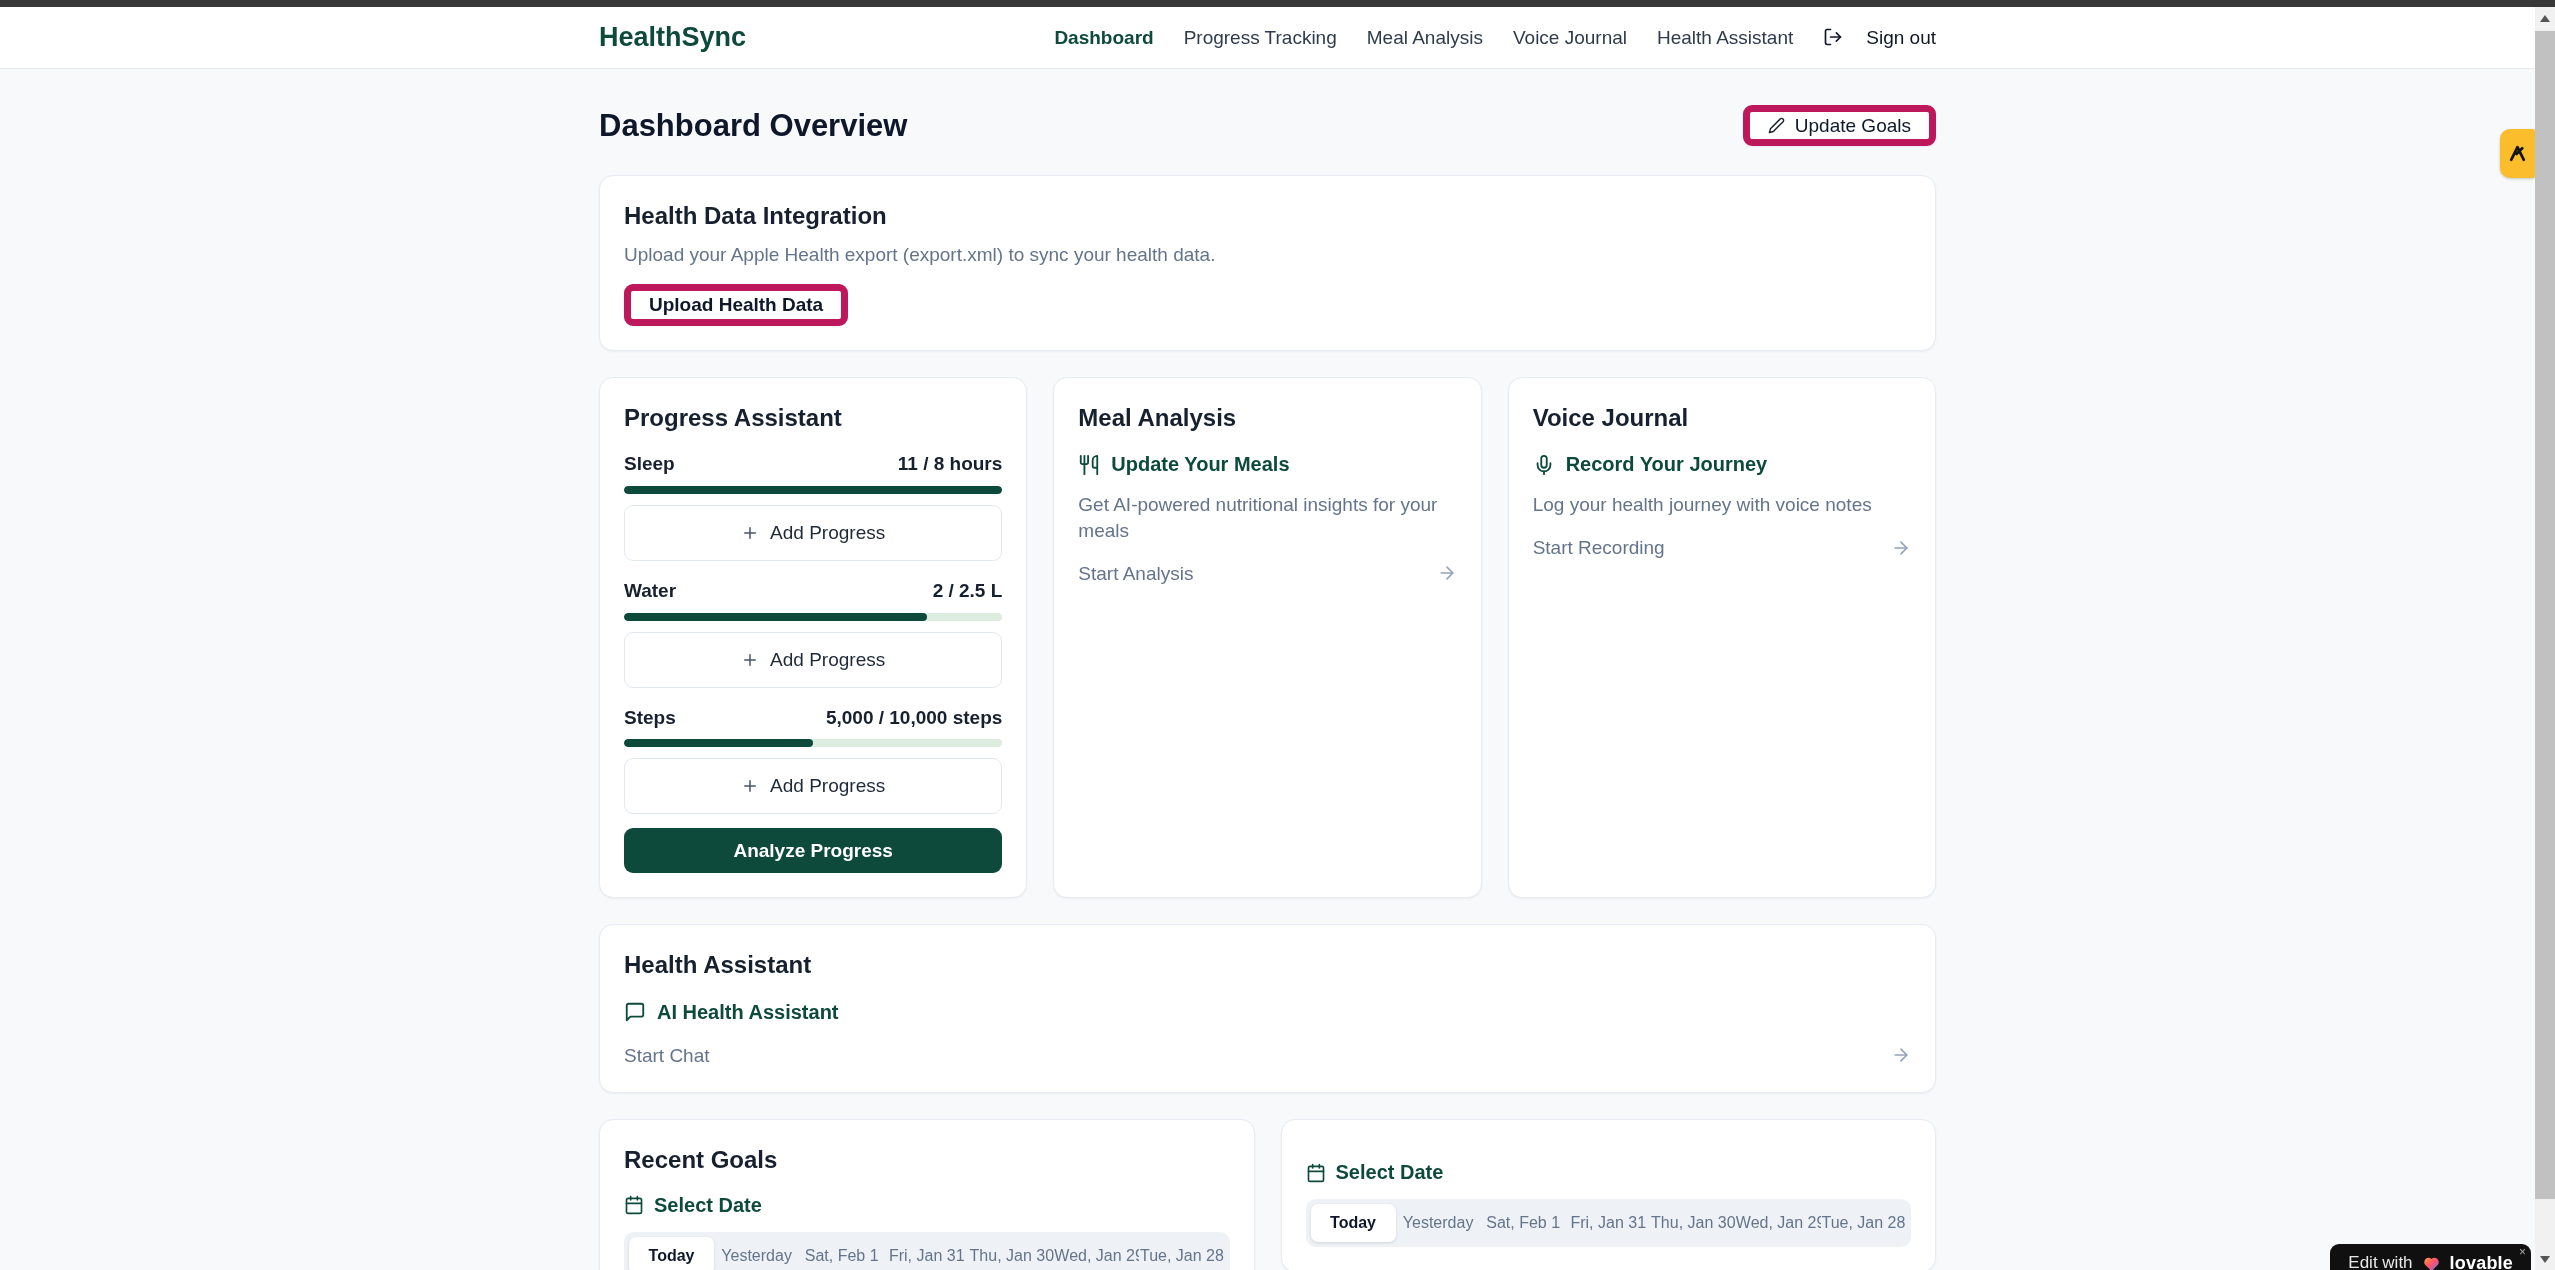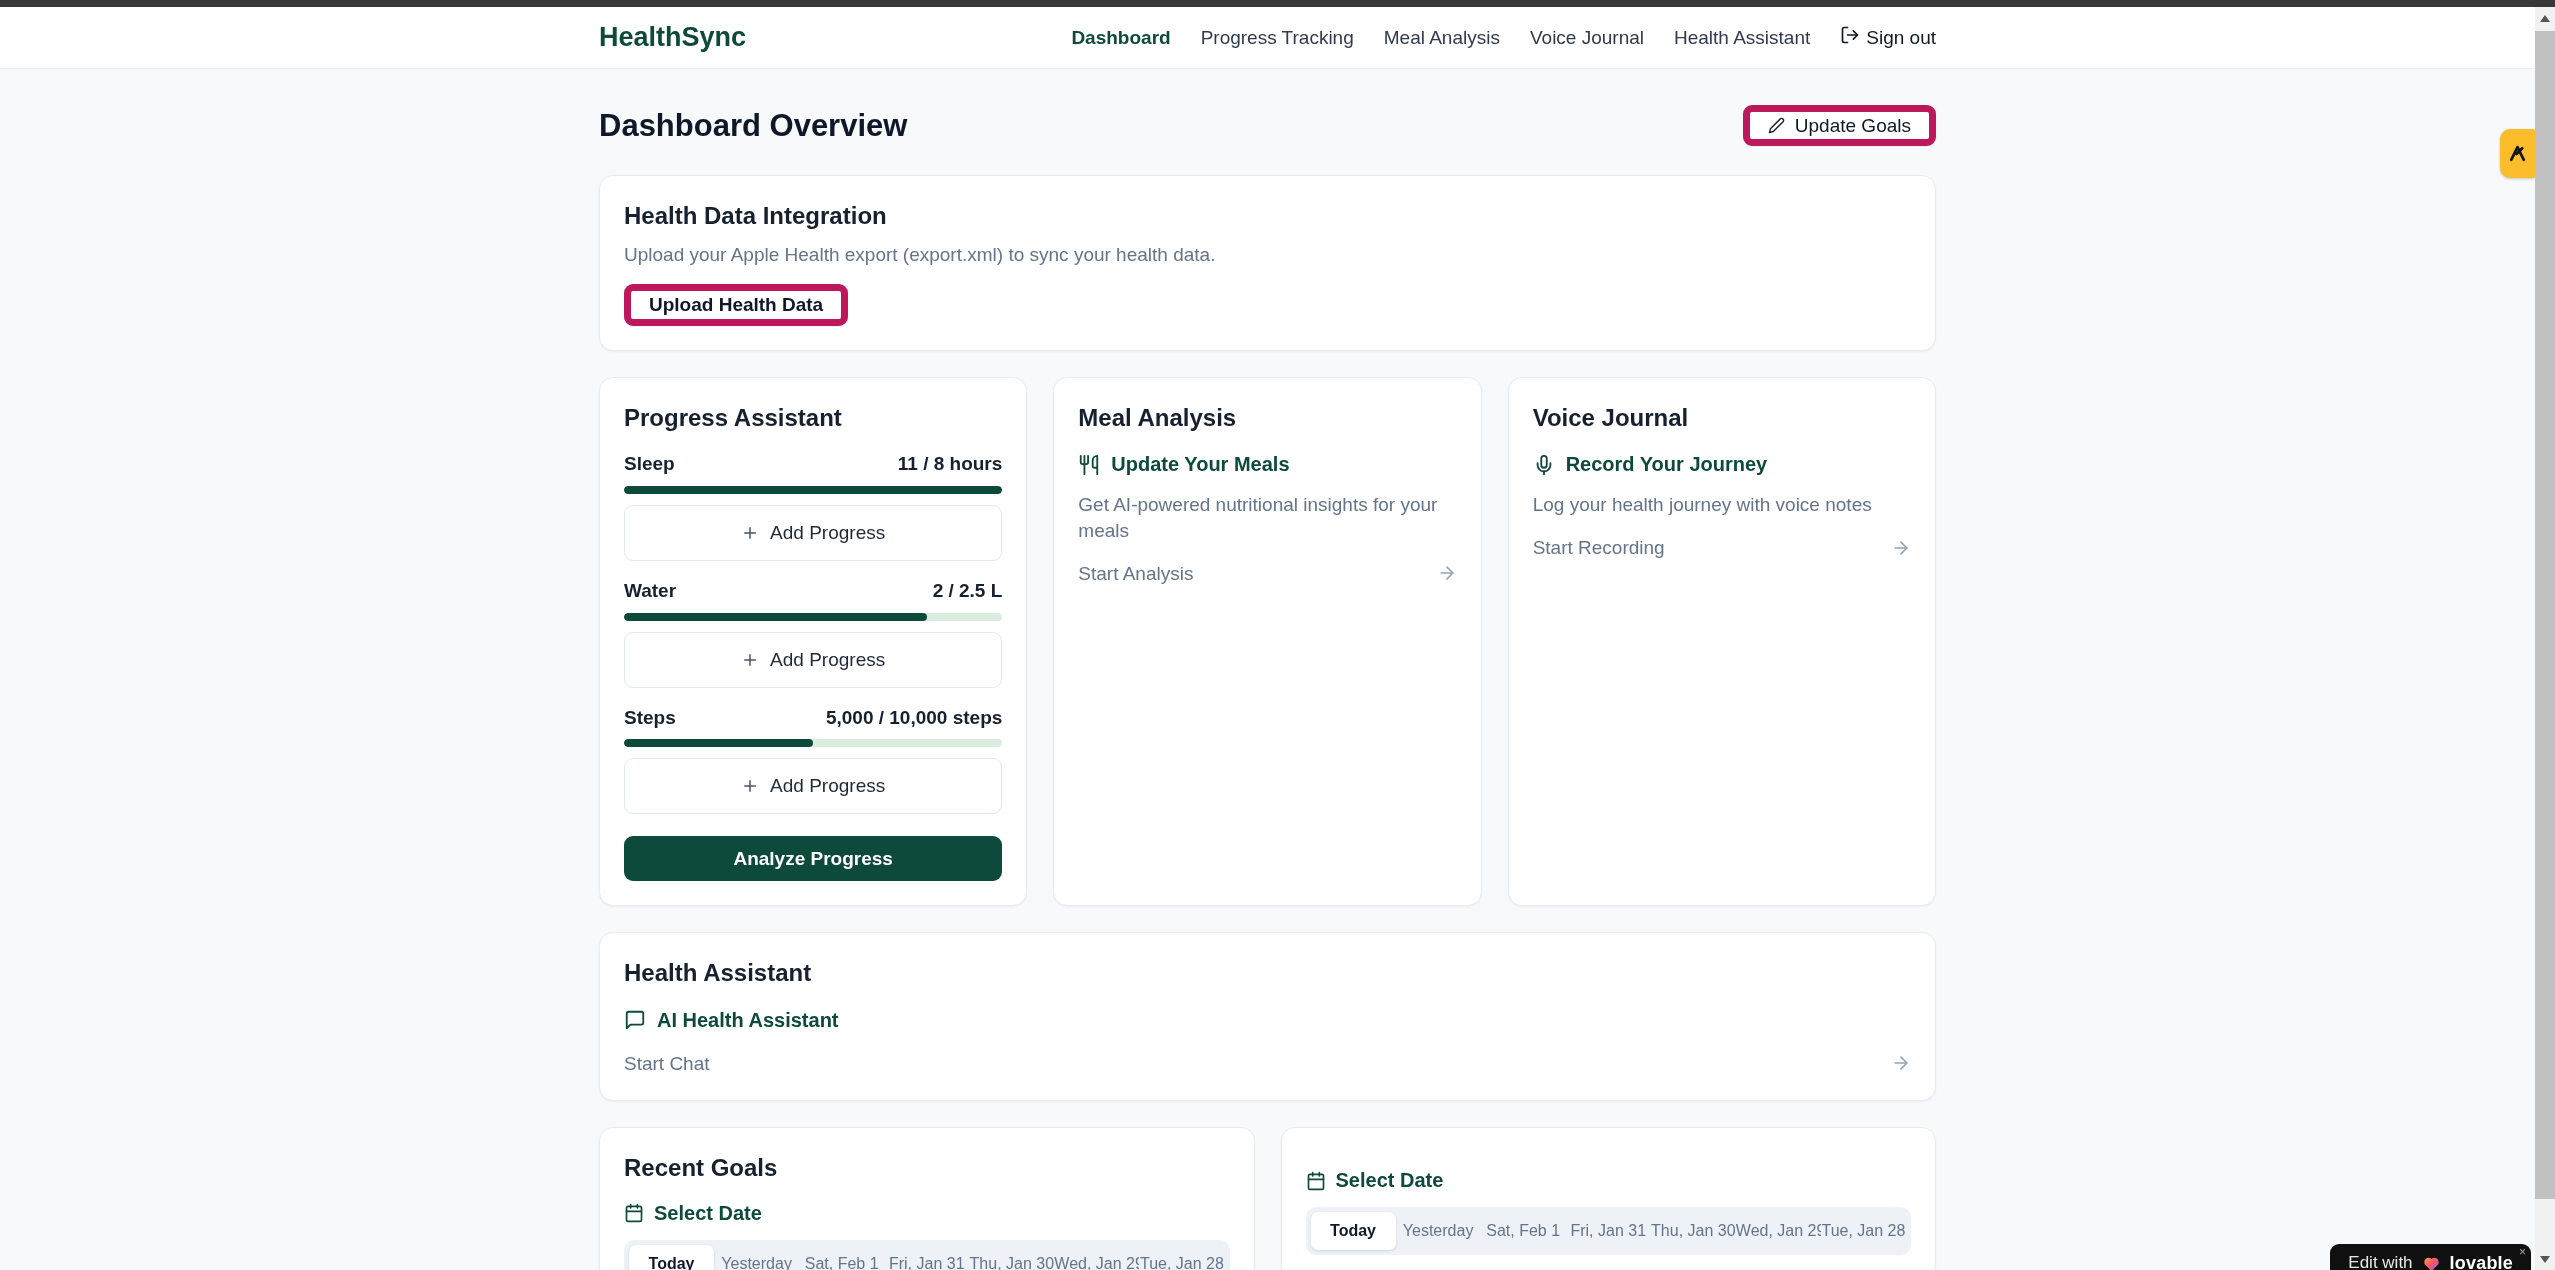--- a/index.html
+++ b/index.html
@@ -14,21 +14,21 @@
   .shell { width:2535px; }
   .container { width:1337px; margin:0 auto; }
 
   
   .topbar { background:#fff; border-bottom:1px solid #e7ebf0; height:62px; display:flex; align-items:center; }
   .topbar-inner { display:flex; justify-content:space-between; align-items:center; }
   .logo { font-size:27px; font-weight:700; color:#0d4a3c; cursor:pointer; }
   .nav { display:flex; align-items:center; gap:30px; }
   .nav-link { color:#2f3b4c; font-weight:500; cursor:pointer; }
   .nav-link.active { color:#0d4a3c; font-weight:600; }
-  .signout { display:flex; align-items:flex-start; gap:6px; color:#101826; font-weight:500; cursor:pointer; }
+  .signout { display:flex; align-items:center; gap:23px; color:#101826; font-weight:500; cursor:pointer; }
 
   
   main { padding-top:36px; }
   .page-head { display:flex; justify-content:space-between; align-items:center; margin-bottom:28px; }
   h1 { font-size:31px; font-weight:700; color:#0f172a; }
   .btn-outline {
     display:inline-flex; align-items:center; gap:10px; background:#fff;
     border:7px solid #be185d; border-radius:9px; padding:0 18px; height:41px;
     font-size:19px; font-weight:500; color:#0f172a; cursor:pointer;
     box-shadow:0 1px 2px rgba(16,24,40,.05); font-family:inherit;
@@ -46,21 +46,21 @@
   
   .trio { display:grid; grid-template-columns:1fr 1fr 1fr; gap:26px; align-items:stretch; }
   .metric { margin-top:17px; }
   .metric-row { display:flex; justify-content:space-between; font-weight:600; color:#16202e; }
   .bar { height:8px; border-radius:99px; background:#dcede0; margin:9px 0 11px; overflow:hidden; }
   .bar-fill { height:100%; background:#0d4a3c; border-radius:99px; }
   .add-btn { width:100%; height:56px; display:flex; align-items:center; justify-content:center; gap:11px;
              background:#fff; border:1px solid #e2e8f0; border-radius:9px; font-size:19px; font-weight:500;
              color:#1f2937; cursor:pointer; font-family:inherit; }
   .analyze-btn { width:100%; height:45px; background:#0d4a3c; color:#fff; border:none; border-radius:9px;
-                 font-size:19px; font-weight:600; margin-top:22px; cursor:pointer; font-family:inherit; }
+                 font-size:19px; font-weight:600; margin-top:14px; cursor:pointer; font-family:inherit; }
 
   
   .feature-link { display:flex; align-items:center; gap:11px; color:#0d4a3c; font-size:20px; font-weight:600;
                   margin-top:17px; cursor:pointer; }
   .feature-desc { color:#64748b; margin-top:14px; }
   .feature-action { display:flex; justify-content:space-between; align-items:center; color:#64748b;
                     margin-top:17px; cursor:pointer; }
   .arrow { color:#94a3b8; display:flex; }
 
   

